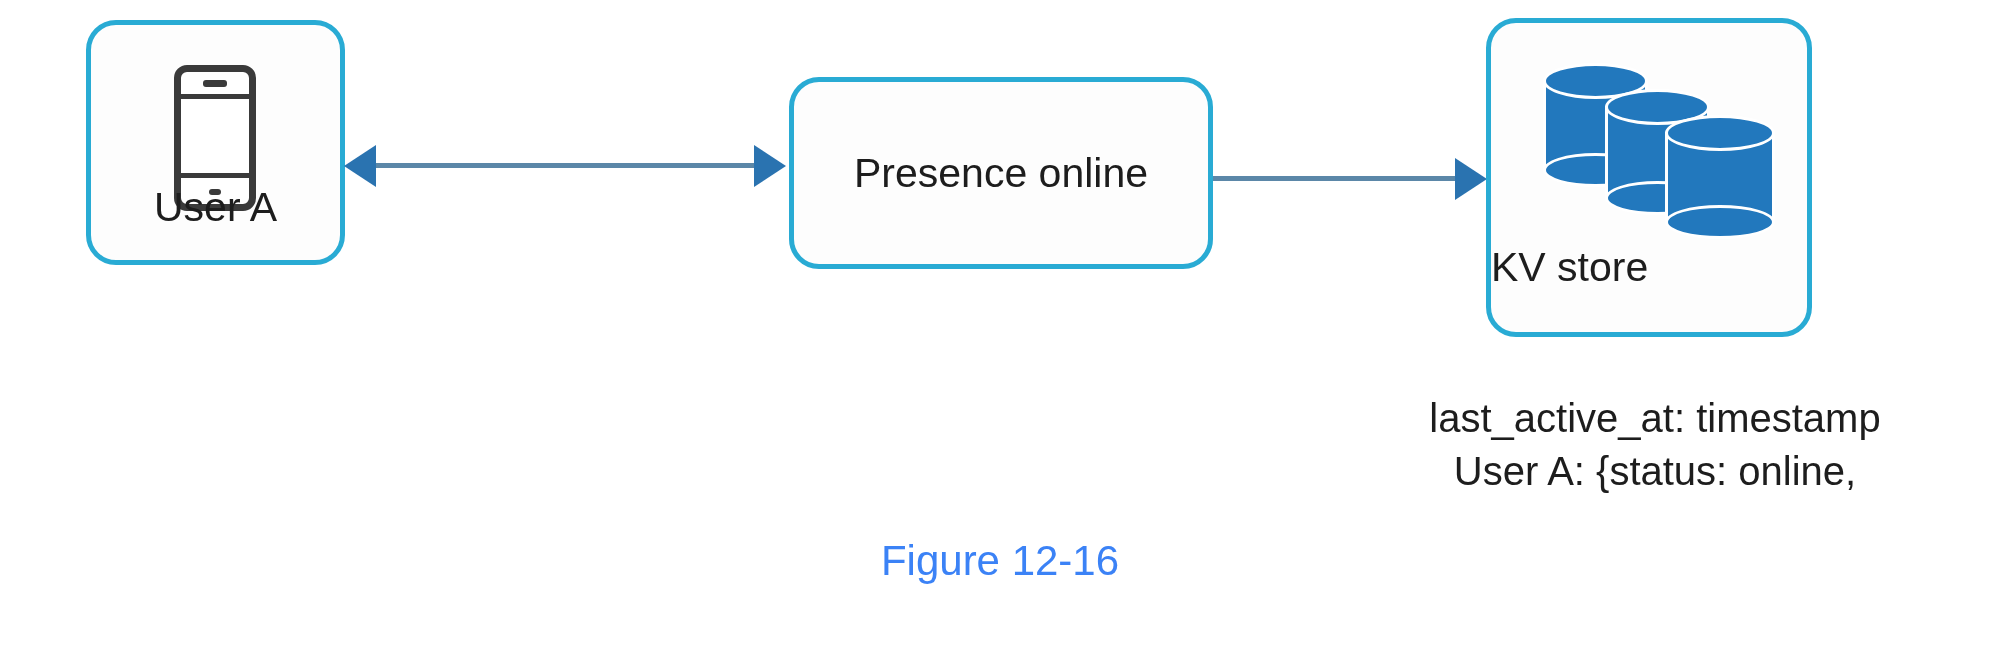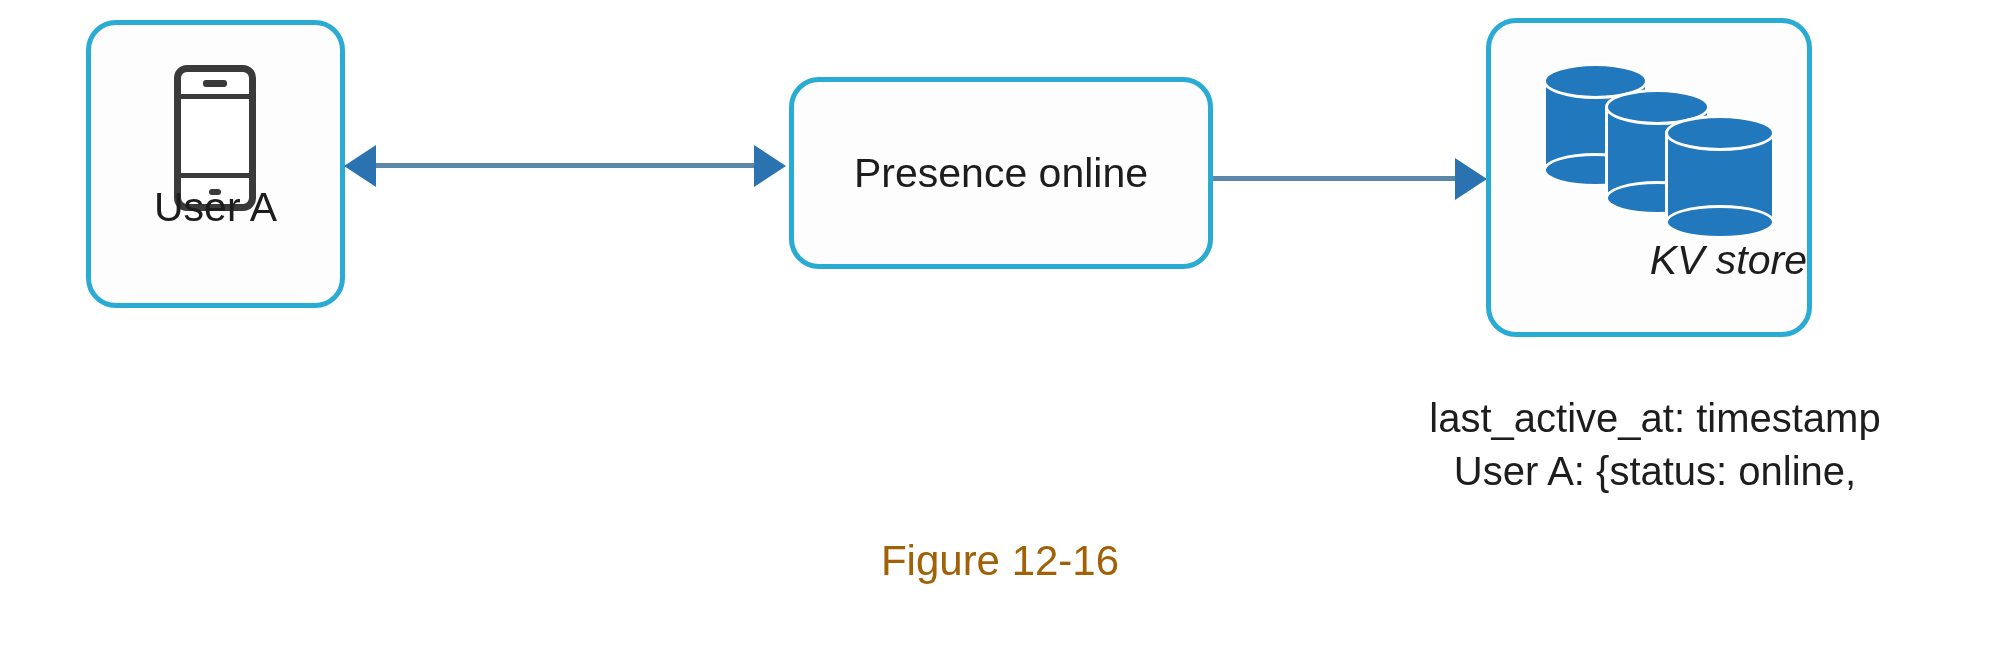--- a/index.html
+++ b/index.html
@@ -24,21 +24,21 @@
     box-sizing: border-box;
     border: 5px solid #29abd4;
     border-radius: 30px;
     background: #fdfdfd;
   }
 
   #user-a-box {
     left: 86px;
     top: 20px;
     width: 259px;
-    height: 288px;
+    height: 245px;
   }
 
   #presence-box {
     left: 789px;
     top: 77px;
     width: 424px;
     height: 192px;
     display: flex;
     align-items: center;
     justify-content: center;
@@ -70,23 +70,22 @@
   #presence-label {
     position: static;
     font-size: 41px;
     color: #1d1d1d;
     white-space: nowrap;
   }
 
   #kv-label {
     left: 0;
     right: 0;
-    top: 217px;
-    text-align: right;
-    font-style: italic;
+    top: 224px;
+    text-align: left;
   }
 
   
   #phone-icon {
     position: absolute;
     left: 83px;
     top: 40px;
     width: 82px;
     height: 146px;
     box-sizing: border-box;
@@ -238,21 +237,21 @@
   #kv-annotation div { white-space: nowrap; }
 
   
   #figure-caption {
     position: absolute;
     left: 0;
     right: 0;
     top: 537px;
     text-align: center;
     font-size: 42px;
-    color: #a16207;
+    color: #3b82f6;
   }
 </style>
 </head>
 <body>
 
 <div id="canvas">
 
   <div class="node-box" id="user-a-box">
     <div id="phone-icon">
       <div class="speaker"></div>

